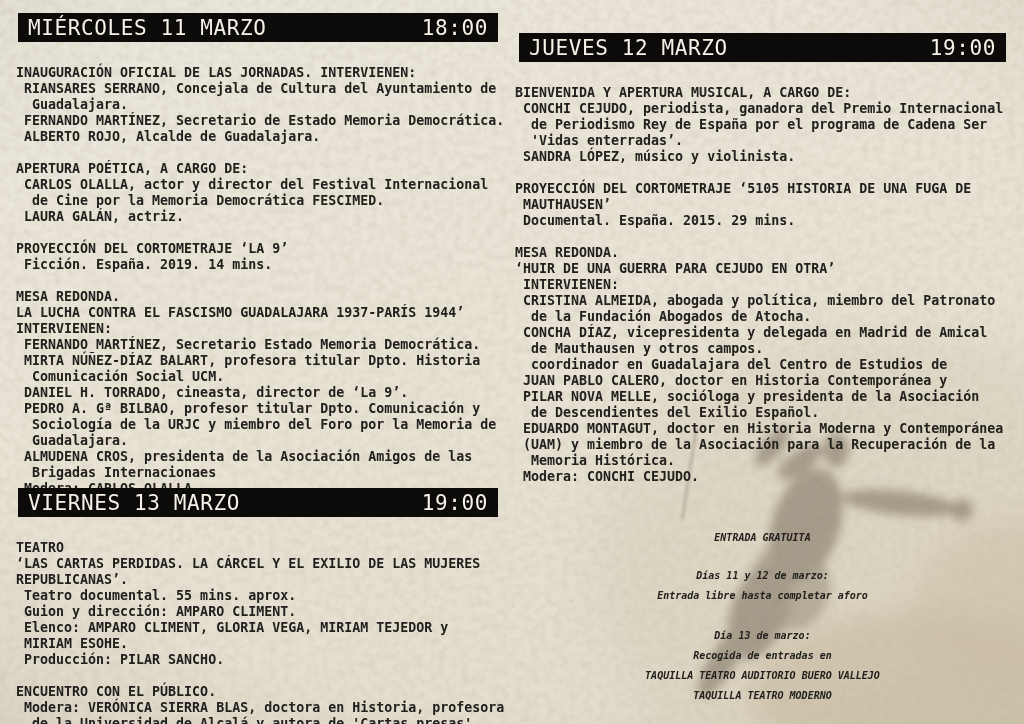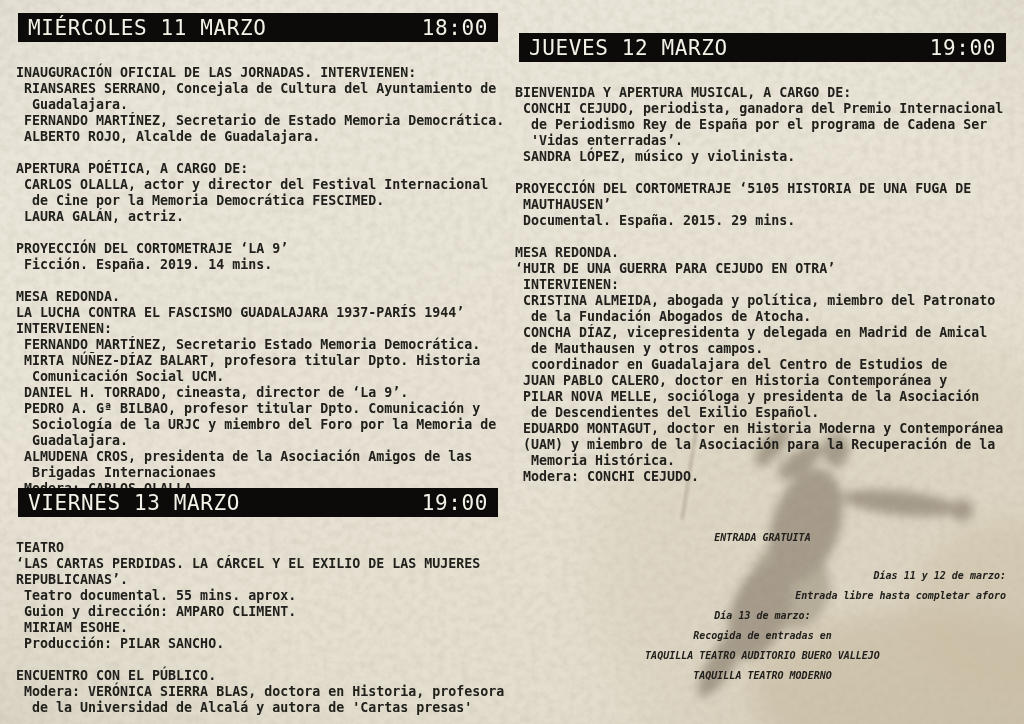--- a/index.html
+++ b/index.html
@@ -37,21 +37,21 @@
     font-size:13.3px;
     line-height:16px;
     letter-spacing:0;
   }
   .tickets{
     position:absolute;left:519px;top:528px;width:487px;
     text-align:center;
   }
   .tickets .line{font-size:10px;line-height:20px;font-style:italic;}
   .tk1{margin-bottom:18px;}
-  .tk2{margin-bottom:0;text-align:right;}
+  .tk2{margin-bottom:20px;}
 </style>
 </head>
 <body>
 
 <div class="page">
 
   <svg class="art" viewBox="0 0 1024 724" aria-hidden="true">
     <defs>
       <filter id="b1" x="-80%" y="-80%" width="260%" height="260%">
           <feGaussianBlur stdDeviation="1.4"></feGaussianBlur>
@@ -136,20 +136,21 @@
     <div class="bar">
       <span>VIERNES 13 MARZO</span>
       <span>19:00</span>
     </div>
     <div class="blk">
         <div class="line">TEATRO</div>
         <div class="line">‘LAS CARTAS PERDIDAS. LA CÁRCEL Y EL EXILIO DE LAS MUJERES</div>
         <div class="line">REPUBLICANAS’.</div>
         <div class="line"> Teatro documental. 55 mins. aprox.</div>
         <div class="line"> Guion y dirección: AMPARO CLIMENT.</div>
+        <div class="line"> Elenco: AMPARO CLIMENT, GLORIA VEGA, MIRIAM TEJEDOR y</div>
         <div class="line"> MIRIAM ESOHE.</div>
         <div class="line"> Producción: PILAR SANCHO.</div>
         <div class="line">&nbsp;</div>
         <div class="line">ENCUENTRO CON EL PÚBLICO.</div>
         <div class="line"> Modera: VERÓNICA SIERRA BLAS, doctora en Historia, profesora</div>
         <div class="line">  de la Universidad de Alcalá y autora de 'Cartas presas'</div>
       </div>
   </section>
 
   <section class="sec sec-thu">

